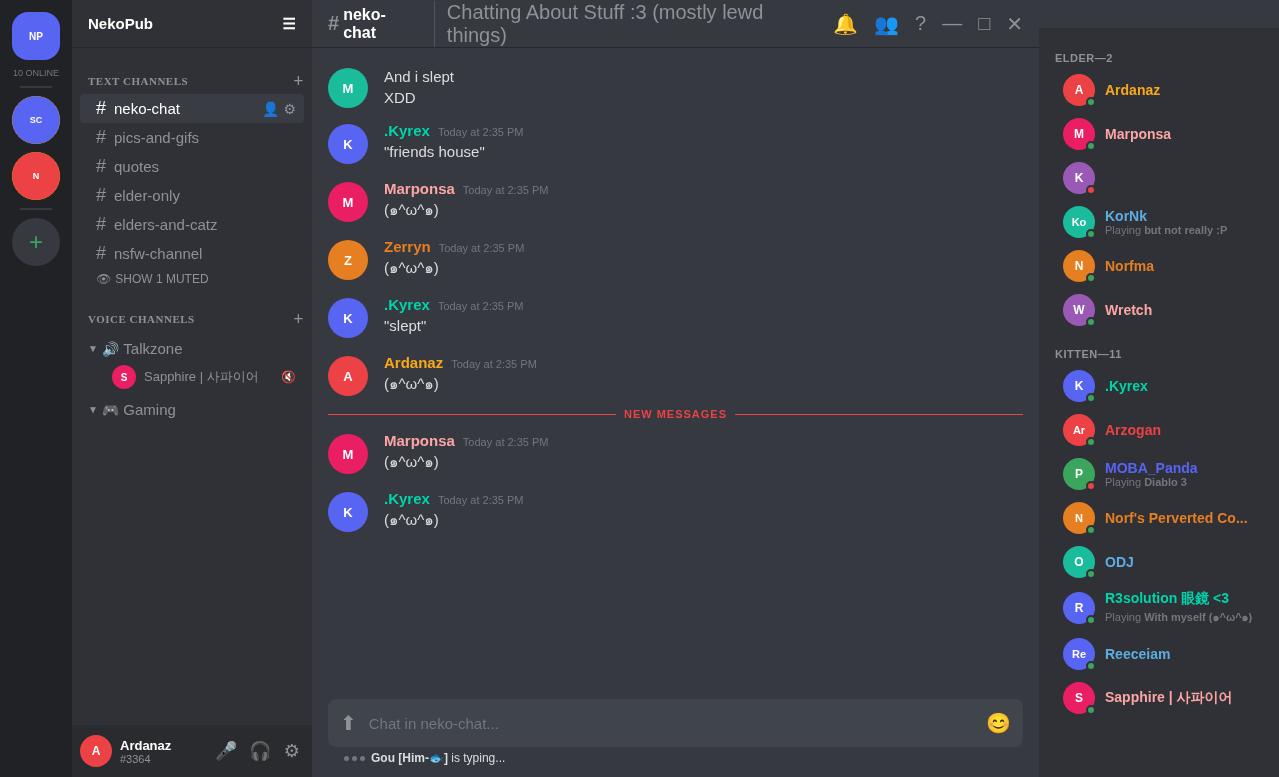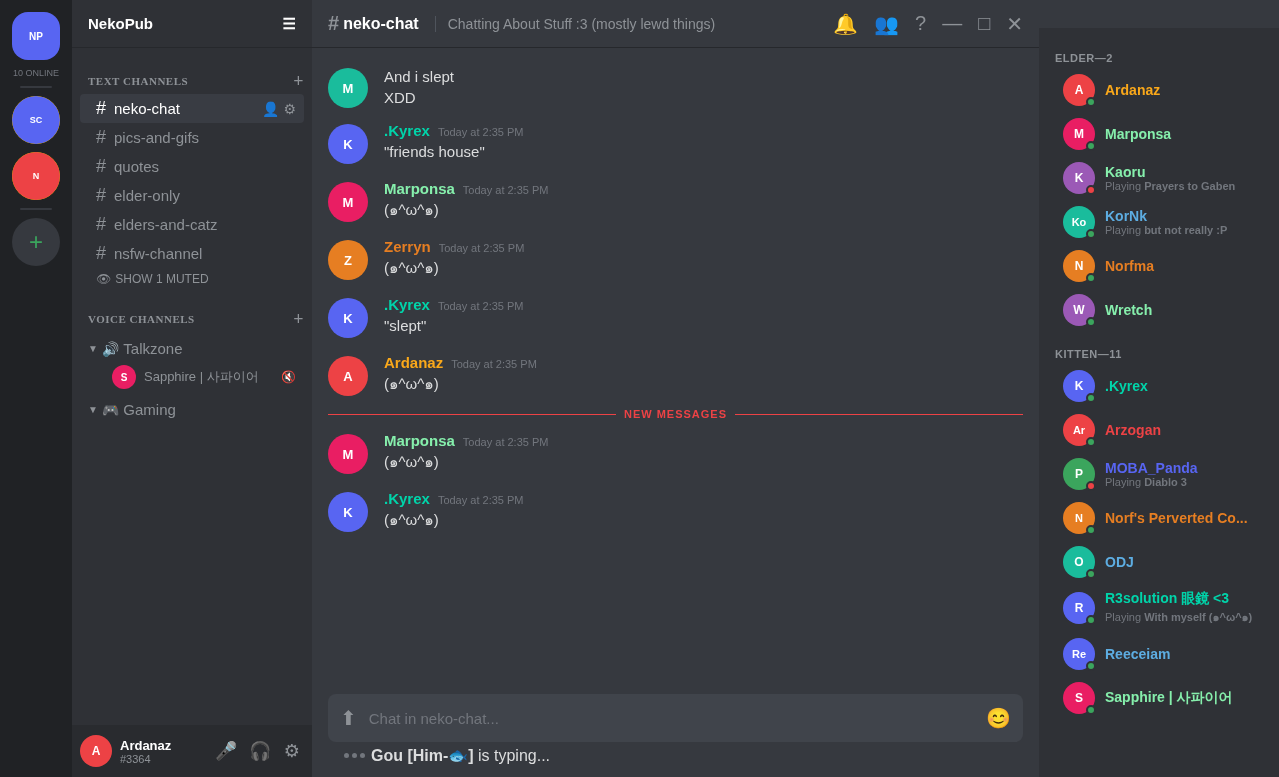--- a/index.html
+++ b/index.html
@@ -172,21 +172,21 @@
       display: flex; align-items: center;
       padding: 0 16px;
       gap: 8px;
       flex-shrink: 0;
     }
     .chat-channel-name {
       font-size: 16px; font-weight: 700; color: #fff;
       display: flex; align-items: center; gap: 4px;
     }
     .chat-channel-hash { color: #8e9297; font-size: 20px; }
-    .chat-topic { font-size: 14px; color: #8e9297; margin-left: 8px; border-left: 1px solid #4f545c; padding-left: 12px; }
+    .chat-topic { font-size: 20px; color: #8e9297; margin-left: 8px; border-left: 1px solid #4f545c; padding-left: 12px; }
     .header-icons { margin-left: auto; display: flex; gap: 16px; align-items: center; }
     .header-icon { color: #8e9297; cursor: pointer; font-size: 20px; }
 
     
     .messages-container {
       flex: 1;
       overflow-y: auto;
       padding: 16px 0;
     }
     .message {
@@ -231,21 +231,21 @@
       background: transparent;
       border: none;
       outline: none;
       color: #dcddde;
       font-size: 15px;
       padding: 11px 0;
     }
     .chat-input::placeholder { color: #72767d; }
     .typing-indicator {
       padding: 4px 16px;
-      font-size: 16px;
+      font-size: 12px;
       color: #dcddde;
       display: flex; align-items: center; gap: 6px;
     }
     .typing-dots { display: flex; gap: 3px; align-items: center; }
     .typing-dot {
       width: 5px; height: 5px; border-radius: 50%; background: #72767d;
     }
 
     
     .members-sidebar {
@@ -296,21 +296,21 @@
     .av-pink { background: #e91e63; }
 
     
     .av-text {
       display: flex; align-items: center; justify-content: center;
       font-size: 12px; font-weight: 700; color: white;
       width: 100%; height: 100%; border-radius: 50%;
     }
 
     
-    .color-pink { color: #86efac; }
+    .color-pink { color: #fca5a5; }
     .color-teal { color: #00d4aa; }
     .color-blue { color: #5865f2; }
     .color-orange { color: #e67e22; }
     .color-red { color: #ed4245; }
     .color-yellow { color: #faa81a; }
     .color-light-blue { color: #5dade2; }
 
     
     ::-webkit-scrollbar { width: 8px; }
     ::-webkit-scrollbar-track { background: transparent; }
@@ -602,24 +602,20 @@
       <div class="member-name color-pink">Marponsa</div>
     </div>
   </div>
 
 
   <div class="member-item">
     <div class="member-avatar av-purple">
       <div class="av-text" style="font-size:12px;">K</div>
       <div class="status-dot status-dnd"></div>
     </div>
-    <div class="member-info">
-      <div class="member-name color-pink">Kaoru</div>
-      <div class="member-activity">Playing <strong>Prayers to Gaben</strong></div>
-    </div>
   </div>
 
   <div class="member-item">
     <div class="member-avatar av-teal">
       <div class="av-text" style="font-size:11px;">Ko</div>
       <div class="status-dot status-online"></div>
     </div>
     <div class="member-info">
       <div class="member-name color-light-blue">KorNk</div>
       <div class="member-activity">Playing <strong>but not really :P</strong></div>

